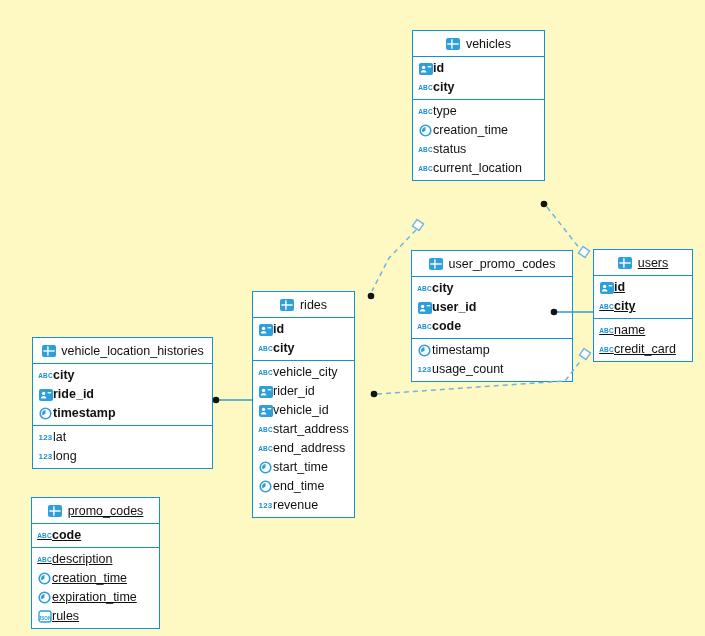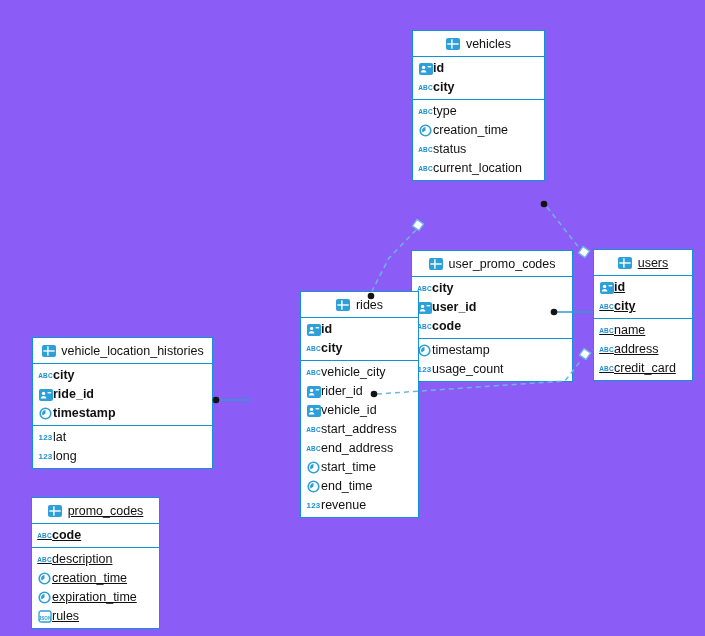--- a/index.html
+++ b/index.html
@@ -6,21 +6,21 @@
     --border:#1292d5;
     --icon-blue:#2d9fd9;
     --icon-text:#1d8fd0;
     --dash:#6fb5e2;
     --solid:#2f9ad4;
     --dot:#131313;
     --txt:#111111;
   }
   html,body{margin:0;padding:0;background:#ffffff;}
   body{font-family:"Liberation Sans","DejaVu Sans",sans-serif;color:var(--txt);}
-  #canvas{position:relative;width:705px;height:636px;background:#8b5cf6;overflow:hidden;}
+  #canvas{position:relative;width:705px;height:636px;background:#fef9c3;overflow:hidden;}
 
   .tbl{position:absolute;background:#ffffff;border:1.5px solid var(--border);z-index:2;box-sizing:border-box;}
   .tbl-header{height:25px;display:flex;align-items:center;justify-content:center;gap:5px;
     border-bottom:1.5px solid var(--border);padding:0 3px;font-size:12.5px;white-space:nowrap;}
   .sect{padding:2px 0;}
   .sect.cols{border-top:1.5px solid var(--border);}
   .row{height:19px;display:flex;align-items:center;padding:0 5px;font-size:12.5px;white-space:nowrap;}
   .row.key .fname{font-weight:700;}
   .fname{line-height:1;}
   .ticon{display:inline-flex;align-items:center;justify-content:center;width:15px;flex:0 0 15px;}
@@ -191,30 +191,26 @@
           <span class="fname">city</span>
         </div>
     </div>
     <div class="sect cols">
       <div class="row">
           <span class="ticon abc">ABC</span>
           <span class="fname">name</span>
         </div>
       <div class="row">
           <span class="ticon abc">ABC</span>
-          <span class="fname">address</span>
-        </div>
-      <div class="row">
-          <span class="ticon abc">ABC</span>
           <span class="fname">credit_card</span>
         </div>
     </div>
   </div>
 
-  <div class="tbl" style="left:252px;top:291px;width:119px;margin-left:48px;">
+  <div class="tbl" style="left:252px;top:291px;width:103px;">
     <div class="tbl-header">
       <span class="ticon">
           <svg width="14" height="12" viewBox="0 0 14 12">
             <rect width="14" height="12" rx="2" fill="#2d9fd9"></rect>
             <rect x="1.3" y="5.3" width="11.4" height="1.4" fill="#fff"></rect>
             <rect x="5.2" y="1.3" width="1.4" height="9.4" fill="#fff"></rect>
           </svg>
         </span>
       <span>rides</span>
     </div>

